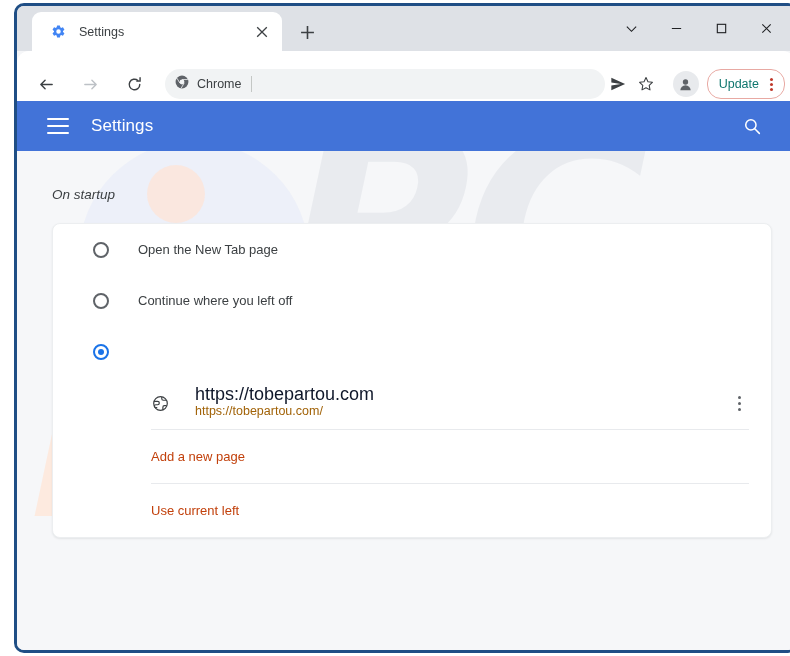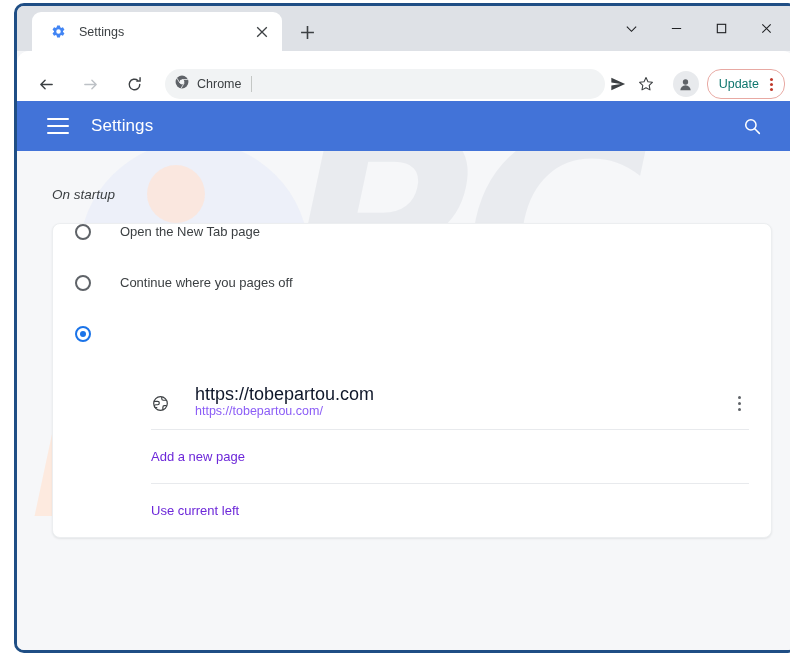--- a/index.html
+++ b/index.html
@@ -317,23 +317,23 @@
     width: 720px;
     background: #ffffff;
     border: 1px solid #eceef0;
     border-radius: 8px;
     box-shadow: 0 1px 2px rgba(60,64,67,.10);
     box-sizing: border-box;
   }
 
   .radio-row {
     display: flex;
-    align-items: flex-start;
+    align-items: center;
     height: 51px;
-    padding-left: 22px;
+    padding-left: 40px;
     box-sizing: border-box;
   }
   .radio {
     width: 16px; height: 16px;
     border-radius: 50%;
     border: 2px solid #5f6368;
     box-sizing: border-box;
     flex: 0 0 auto;
     position: relative;
   }
@@ -372,21 +372,21 @@
     flex: 1 1 auto;
     min-width: 0;
   }
   .url-title {
     font-size: 18px;
     color: #0f172a;
     line-height: 17px;
   }
   .url-sub {
     font-size: 12.5px;
-    color: #8b5cf6;
+    color: #a16207;
     line-height: 17px;
   }
   .row-menu {
     width: 20px; height: 26px;
     display: flex; flex-direction: column;
     align-items: center; justify-content: center;
     flex: 0 0 auto;
   }
   .row-menu span {
     display: block;
@@ -404,21 +404,21 @@
   }
   .link-row {
     display: flex;
     align-items: center;
     height: 53px;
     padding-left: 98px;
     box-sizing: border-box;
   }
   .link-text {
     font-size: 13px;
-    color: #6d28d9;
+    color: #c2410c;
   }
 </style>
 </head>
 <body>
 
 <div class="window-frame">
 
   <div class="tabstrip">
 
     <div class="tab">
@@ -554,21 +554,21 @@
 
     <div class="card">
 
       <div class="radio-row">
         <span class="radio"></span>
         <span class="radio-label">Open the New Tab page</span>
       </div>
 
       <div class="radio-row">
         <span class="radio"></span>
-        <span class="radio-label">Continue where you pages off</span>
+        <span class="radio-label">Continue where you left off</span>
       </div>
 
       <div class="radio-row">
         <span class="radio checked"></span>
       </div>
 
       <div class="url-row">
         <span class="globe-icon">
           <svg width="17" height="17" viewBox="0 0 20 20" fill="none" stroke="#3c4043" stroke-width="1.4">
             <circle cx="10" cy="10" r="8"></circle>

